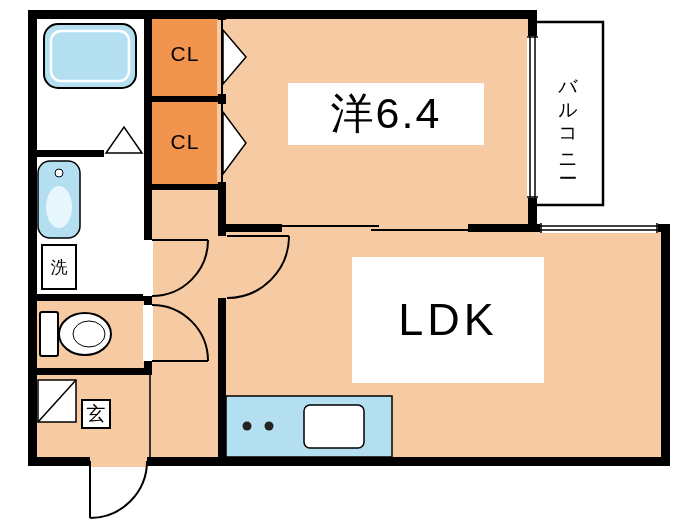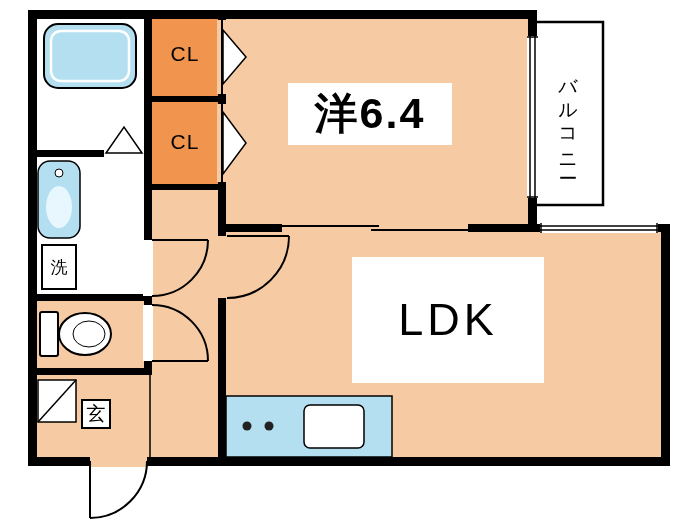--- a/index.html
+++ b/index.html
@@ -4,21 +4,21 @@
 <style>
   html,body{margin:0;padding:0;background:#fff;}
   #stage{
     position:relative;width:700px;height:525px;background:#fff;overflow:hidden;
     font-family:"Liberation Sans","DejaVu Sans",sans-serif;color:#000;
   }
   #plan-svg{position:absolute;left:0;top:0;z-index:1;}
   .lbl{position:absolute;z-index:3;display:flex;align-items:center;justify-content:center;}
   .room-label-box{background:#fff;}
   .small-box{background:#fff;border:2px solid #000;box-sizing:border-box;}
-  #label-western{left:288px;top:83px;width:164px;height:62px;font-size:43px;letter-spacing:2px;font-weight:bold;}
+  #label-western{left:288px;top:83px;width:196px;height:62px;font-size:43px;letter-spacing:2px;}
   #label-ldk{left:352px;top:257px;width:192px;height:126px;flex-direction:row;font-size:45px;letter-spacing:4px;line-height:1.25;}
   #label-balcony{left:545px;top:40px;width:46px;height:156px;writing-mode:vertical-rl;text-orientation:mixed;font-size:19px;letter-spacing:4px;}
   #label-cl1{left:144px;top:12px;width:82px;height:84px;font-size:21px;letter-spacing:1px;}
   #label-cl2{left:144px;top:100px;width:82px;height:84px;font-size:21px;letter-spacing:1px;}
   #box-entrance{left:81px;top:399px;width:30px;height:30px;font-size:19px;}
   #box-laundry{left:41px;top:244px;width:36px;height:46px;font-size:17px;}
 </style>
 </head>
 <body>
 

